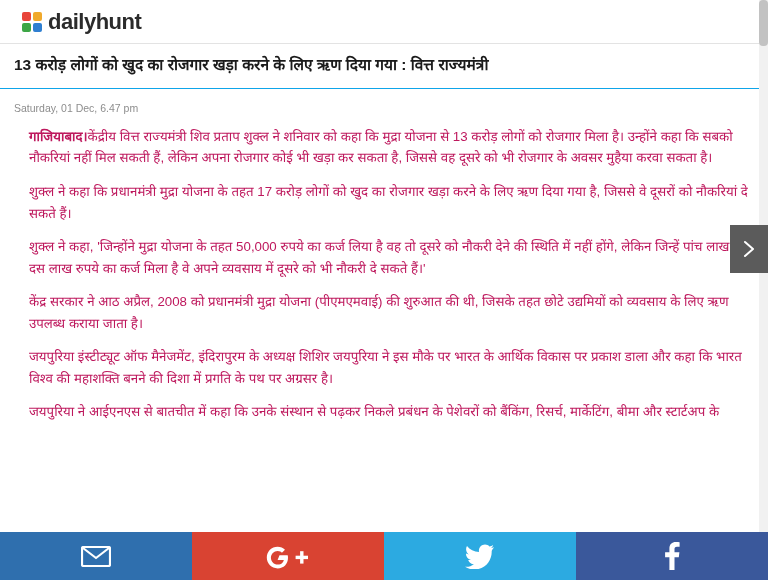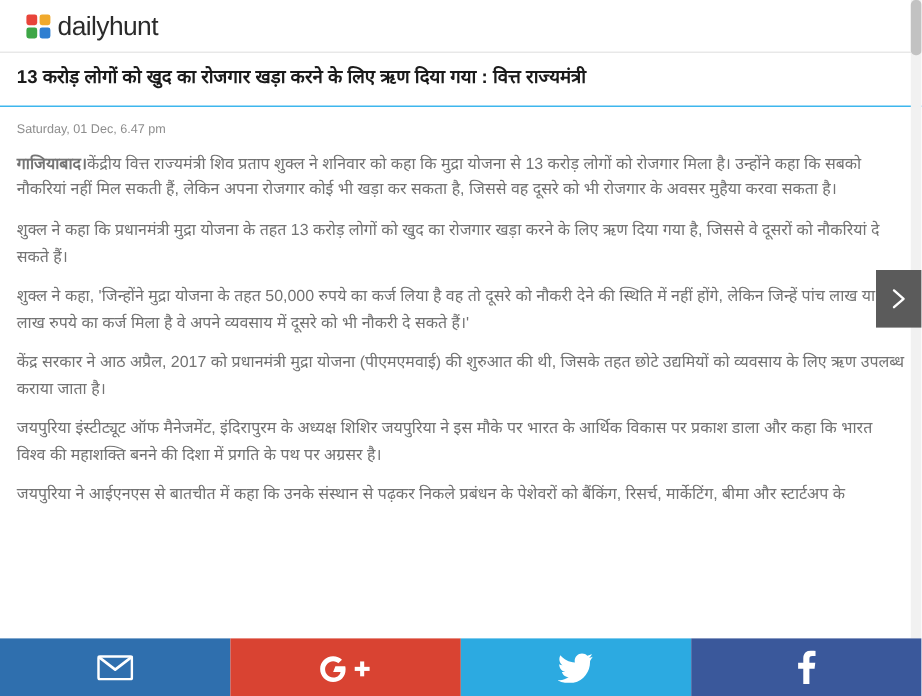--- a/index.html
+++ b/index.html
@@ -48,21 +48,21 @@
   .logo-mark i {
     display: block;
     border-radius: 2px;
   }
   .logo-mark i:nth-child(1) { background: #e8443a; }
   .logo-mark i:nth-child(2) { background: #f0a92c; }
   .logo-mark i:nth-child(3) { background: #3da646; }
   .logo-mark i:nth-child(4) { background: #2f7fd1; }
   .logo-text {
     font-size: 22px;
-    font-weight: normal;
+    font-weight: bold;
     color: #2b2b2b;
     letter-spacing: -0.5px;
   }
 
   
   .title-bar {
     border-bottom: 1px solid #0ea5e9;
     padding: 11px 14px 12px 14px;
   }
   .headline {
@@ -79,24 +79,24 @@
     font-size: 10.5px;
     color: #8d8d8d;
     margin-top: 48px;
   }
 
   
   .article {
     padding: 6px 14px 0 14px;
   }
   .article p {
-    margin: 0 0 12px 0;
+    margin: 0 0 12px 15px;
     font-size: 13.3px;
     line-height: 1.62;
-    color: #737373;
+    color: #be185d;
     text-align: left;
   }
   .article p.lead .dateline {
     font-weight: bold;
   }
 
   
   .next-arrow {
     position: absolute;
     right: 0;
@@ -173,23 +173,23 @@
   <div class="title-bar">
     <h1 class="headline">13 करोड़ लोगों को खुद का रोजगार खड़ा करने के लिए ऋण दिया गया : वित्त राज्यमंत्री</h1>
   </div>
 
   <div class="timestamp-row">
     <span class="timestamp">Saturday, 01 Dec, 6.47 pm</span>
   </div>
 
   <div class="article">
     <p class="lead"><span class="dateline">गाजियाबाद।</span><span>केंद्रीय वित्त राज्यमंत्री शिव प्रताप शुक्ल ने शनिवार को कहा कि मुद्रा योजना से 13 करोड़ लोगों को रोजगार मिला है। उन्होंने कहा कि सबको नौकरियां नहीं मिल सकती हैं, लेकिन अपना रोजगार कोई भी खड़ा कर सकता है, जिससे वह दूसरे को भी रोजगार के अवसर मुहैया करवा सकता है।</span></p>
-    <p>शुक्ल ने कहा कि प्रधानमंत्री मुद्रा योजना के तहत 13 करोड़ लोगों को खुद का रोजगार खड़ा करने के लिए ऋण दिया गया है, जिससे वे दूसरों को नौकरियां दे सकते हैं।</p>
+    <p>शुक्ल ने कहा कि प्रधानमंत्री मुद्रा योजना के तहत 17 करोड़ लोगों को खुद का रोजगार खड़ा करने के लिए ऋण दिया गया है, जिससे वे दूसरों को नौकरियां दे सकते हैं।</p>
     <p>शुक्ल ने कहा, 'जिन्होंने मुद्रा योजना के तहत 50,000 रुपये का कर्ज लिया है वह तो दूसरे को नौकरी देने की स्थिति में नहीं होंगे, लेकिन जिन्हें पांच लाख या दस लाख रुपये का कर्ज मिला है वे अपने व्यवसाय में दूसरे को भी नौकरी दे सकते हैं।'</p>
-    <p>केंद्र सरकार ने आठ अप्रैल, 2017 को प्रधानमंत्री मुद्रा योजना (पीएमएमवाई) की शुरुआत की थी, जिसके तहत छोटे उद्यमियों को व्यवसाय के लिए ऋण उपलब्ध कराया जाता है।</p>
+    <p>केंद्र सरकार ने आठ अप्रैल, 2008 को प्रधानमंत्री मुद्रा योजना (पीएमएमवाई) की शुरुआत की थी, जिसके तहत छोटे उद्यमियों को व्यवसाय के लिए ऋण उपलब्ध कराया जाता है।</p>
     <p>जयपुरिया इंस्टीट्यूट ऑफ मैनेजमेंट, इंदिरापुरम के अध्यक्ष शिशिर जयपुरिया ने इस मौके पर भारत के आर्थिक विकास पर प्रकाश डाला और कहा कि भारत विश्व की महाशक्ति बनने की दिशा में प्रगति के पथ पर अग्रसर है।</p>
     <p>जयपुरिया ने आईएनएस से बातचीत में कहा कि उनके संस्थान से पढ़कर निकले प्रबंधन के पेशेवरों को बैंकिंग, रिसर्च, मार्केटिंग, बीमा और स्टार्टअप के</p>
   </div>
 
   <div class="scrollbar-track">
     <div class="scrollbar-thumb"></div>
   </div>
 
   <div class="next-arrow">
     <span>

